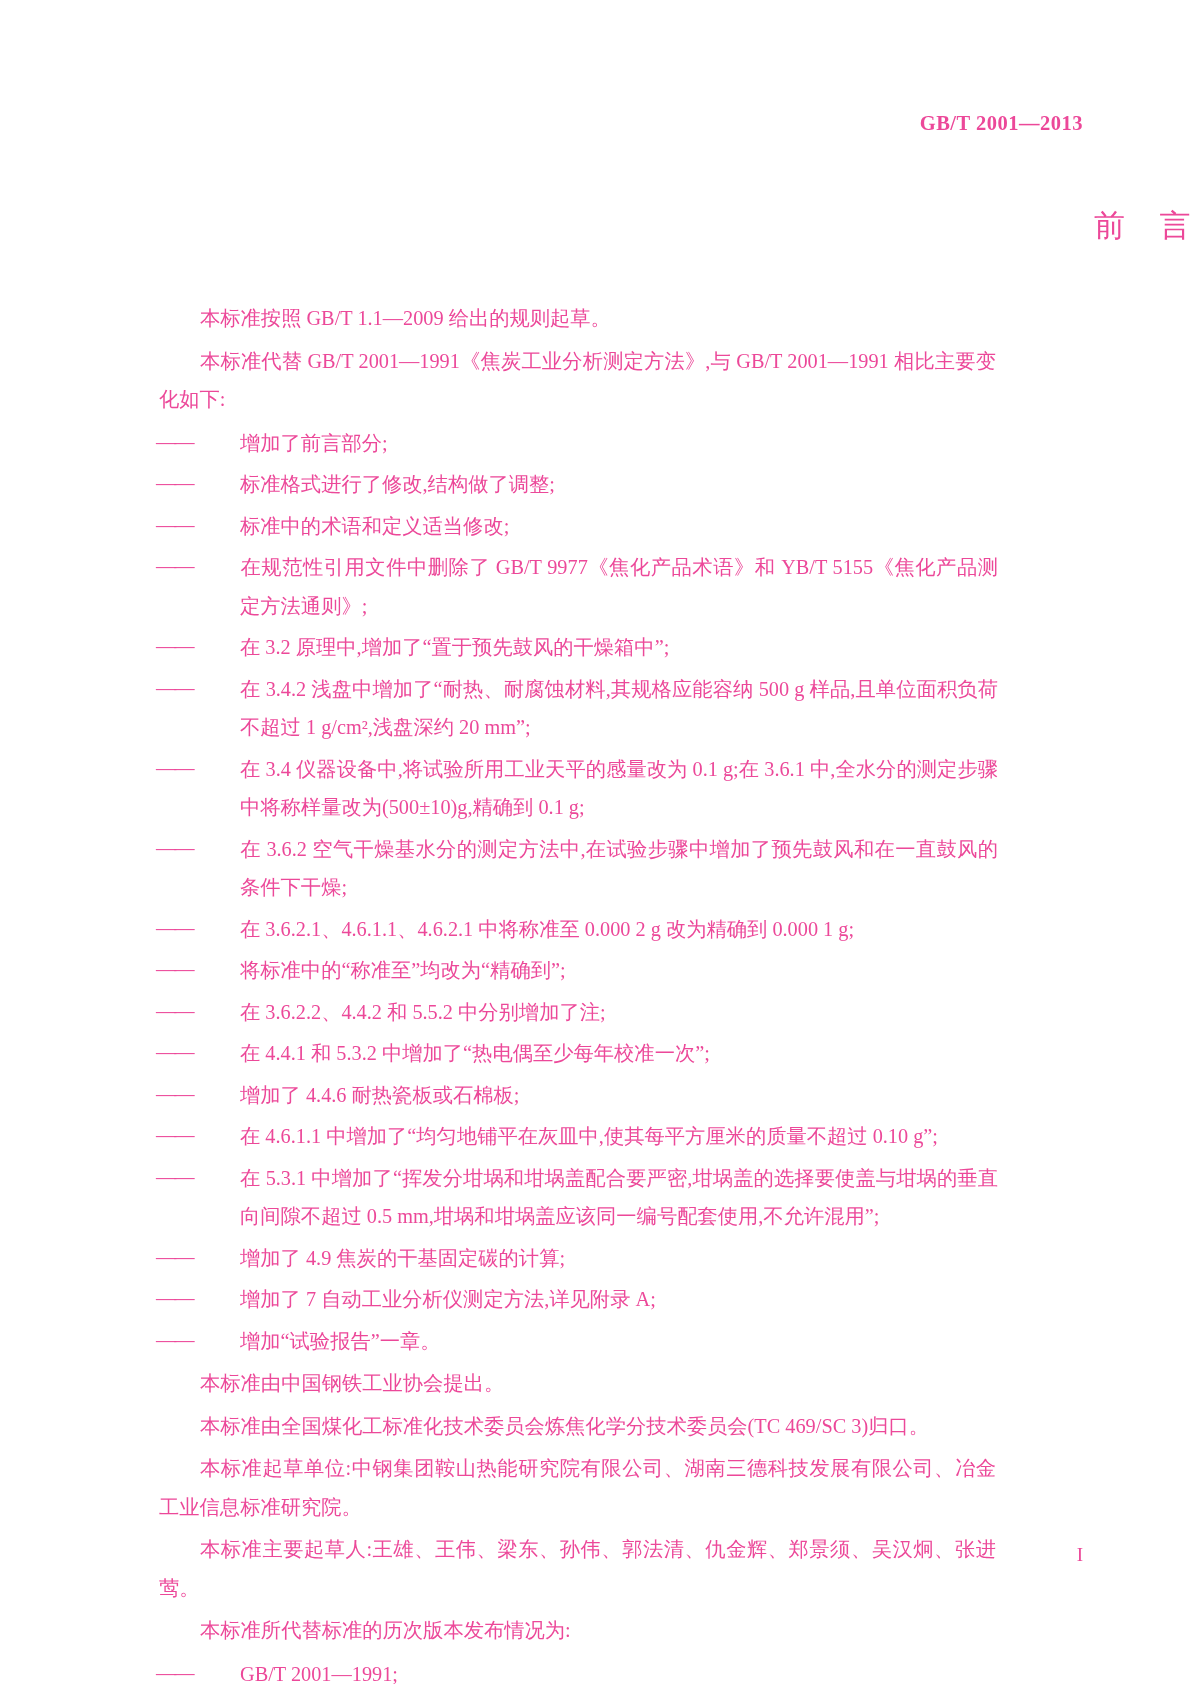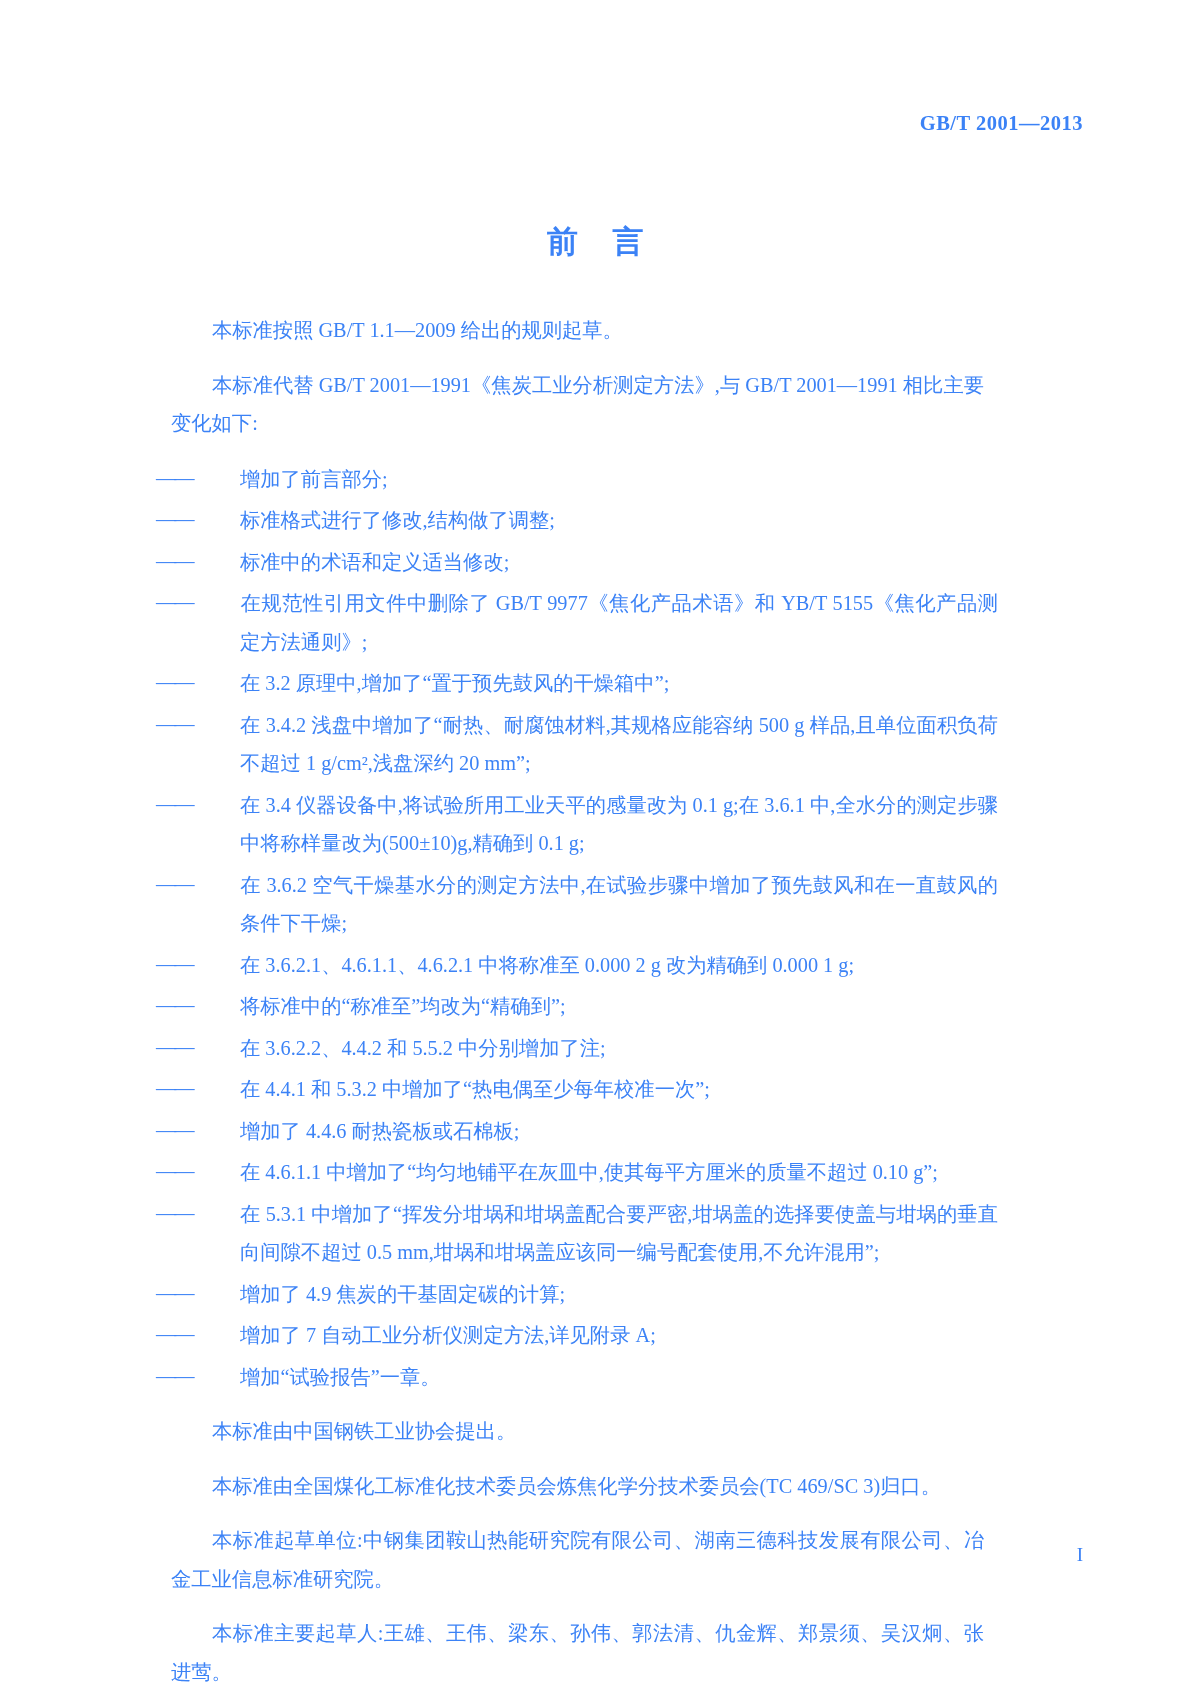--- a/index.html
+++ b/index.html
@@ -8,60 +8,60 @@
     background: #ffffff;
   }
   .page {
     position: relative;
     width: 1191px;
     height: 1684px;
     background: #ffffff;
     margin: 0 auto;
     overflow: hidden;
     font-family: "Liberation Serif", "DejaVu Serif", serif;
-    color: #3b82f6;
+    color: #ec4899;
   }
 
   
   .page-header {
     position: absolute;
     top: 112px;
     right: 108px;
     font-family: "Liberation Serif", "DejaVu Serif", serif;
     font-size: 20.5px;
     font-weight: bold;
     letter-spacing: 0.5px;
     white-space: nowrap;
   }
 
   
   .doc-title {
     position: absolute;
-    top: 221px;
+    top: 205px;
     left: 0;
     width: 1191px;
-    text-align: center;
+    text-align: right;
     font-size: 31px;
-    font-weight: bold;
+    font-weight: normal;
     letter-spacing: 0.5px;
   }
   .doc-title .gap { display: inline-block; width: 34px; }
 
   
   .body-block {
     position: absolute;
     top: 295px;
     left: 155px;
     width: 845px;
     font-size: 20.3px;
     line-height: 38.5px;
   }
 
   p.para {
-    margin: 16px;
+    margin: 4px;
     text-indent: 41px;
     text-align: justify;
     text-justify: inter-character;
   }
 
   
   .li {
     margin: 2px;
     padding-left: 83px;
     text-indent: -42px;

